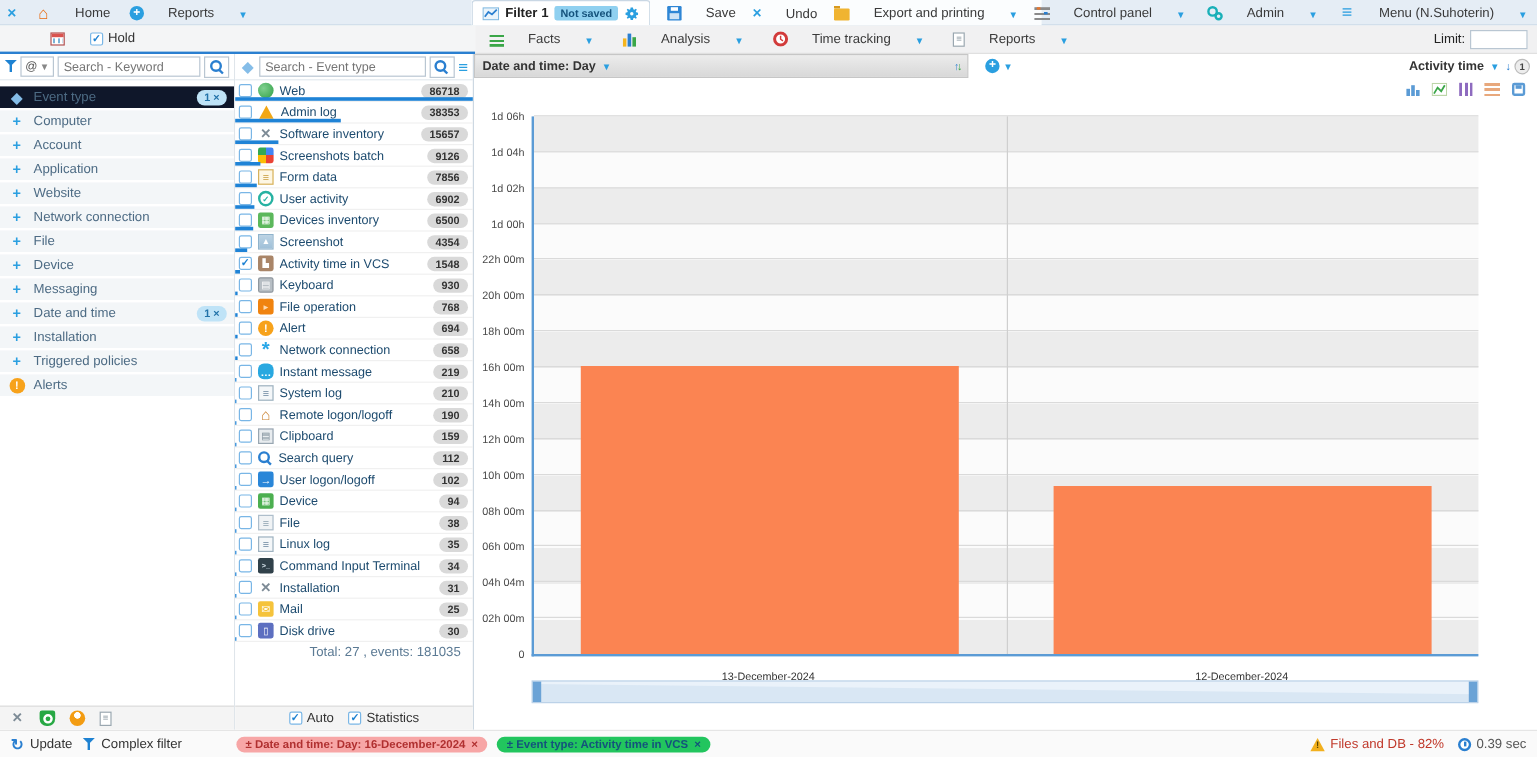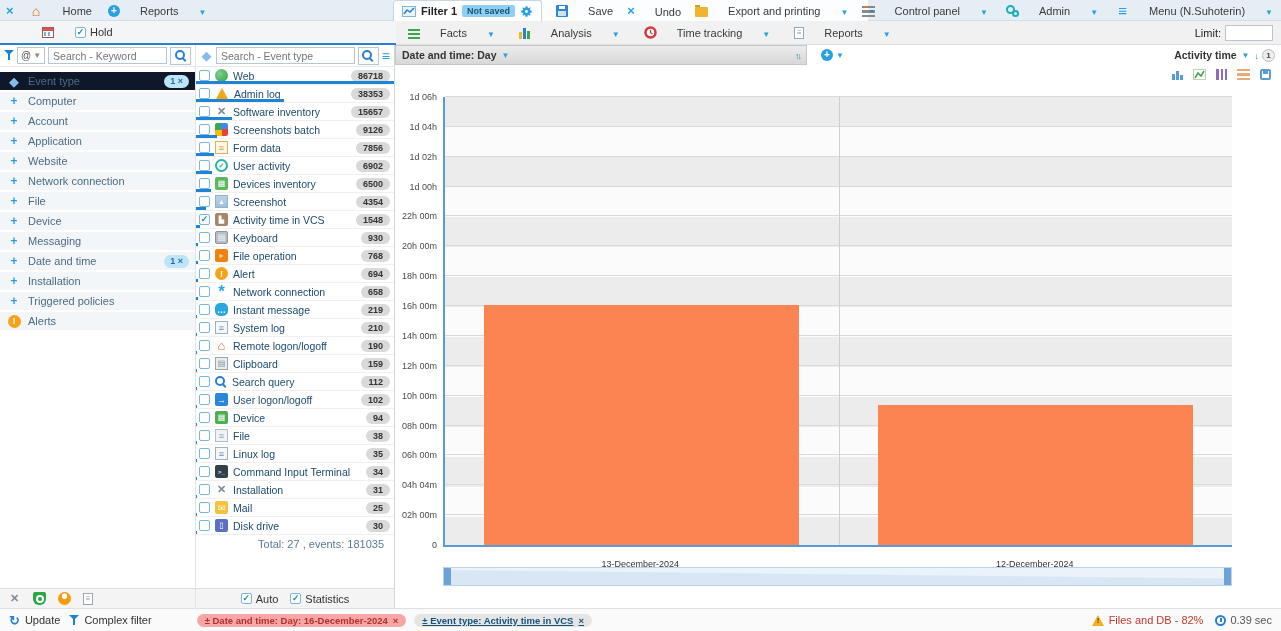--- a/index.html
+++ b/index.html
@@ -149,21 +149,21 @@
   .slider { margin:6px 49px 0 48px; height:19px; background:#eaf2fa; border:1px solid #bcd2e8; position:relative; }
   .shandle { position:absolute; top:0; bottom:0; width:7px; background:#6ba3d6; cursor:ew-resize; }
   .swedge { position:absolute; inset:0; background:#d9e7f4; clip-path:polygon(0 12%, 100% 62%, 100% 100%, 0 100%); }
 
   
   .statusbar { height:23px; border-top:1px solid #e0e0e0; background:#fafafa; display:flex; align-items:center; gap:9px; padding:0 9px; }
   .sb-act { display:flex; align-items:center; gap:5px; cursor:pointer; color:#333; }
   .chips { display:flex; gap:8px; margin-left:36px; }
   .chip { border-radius:9px; padding:1px 8px; font-size:9.5px; font-weight:bold; display:flex; gap:5px; align-items:center; cursor:pointer; }
   .chip.red  { background:#f7a6a6; color:#b03030; }
-  .chip.blue { background:#e5e5e5; color:#14527c;text-decoration:underline; }
+  .chip.blue { background:#22c55e; color:#14527c; }
   .sb-right { margin-left:auto; display:flex; align-items:center; gap:12px; }
   .dbwarn { color:#c0392b; display:flex; align-items:center; gap:4px; }
   .exect { color:#555; display:flex; align-items:center; gap:4px; }
 </style>
 </head>
 <body>
 
 <div class="app">
 
   <div class="topbar">

